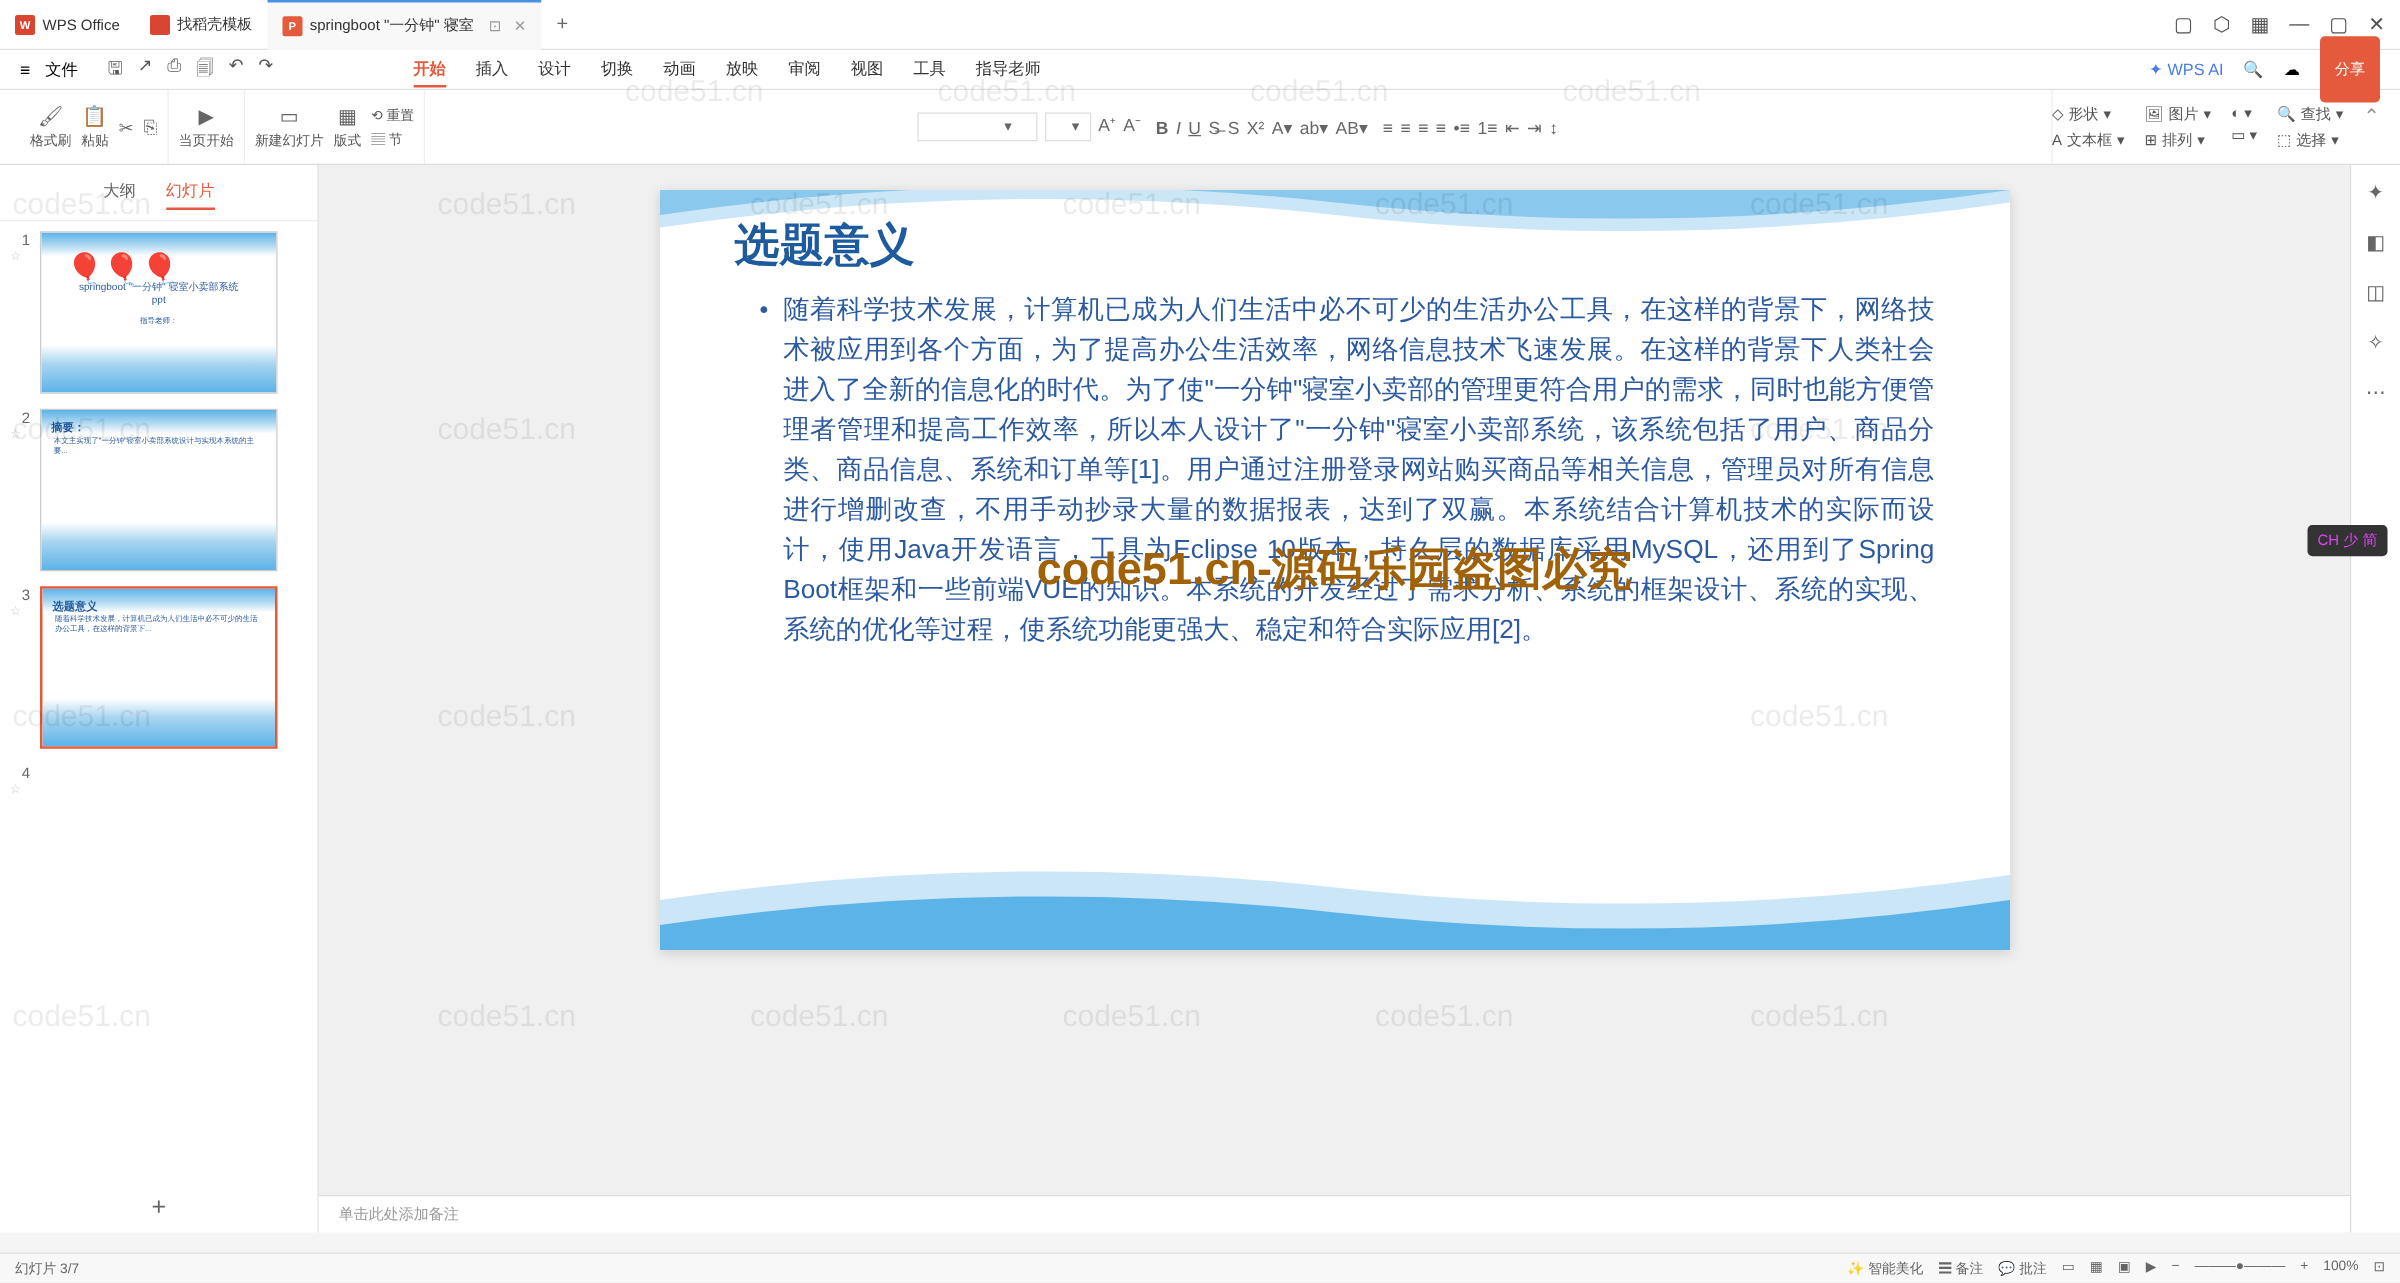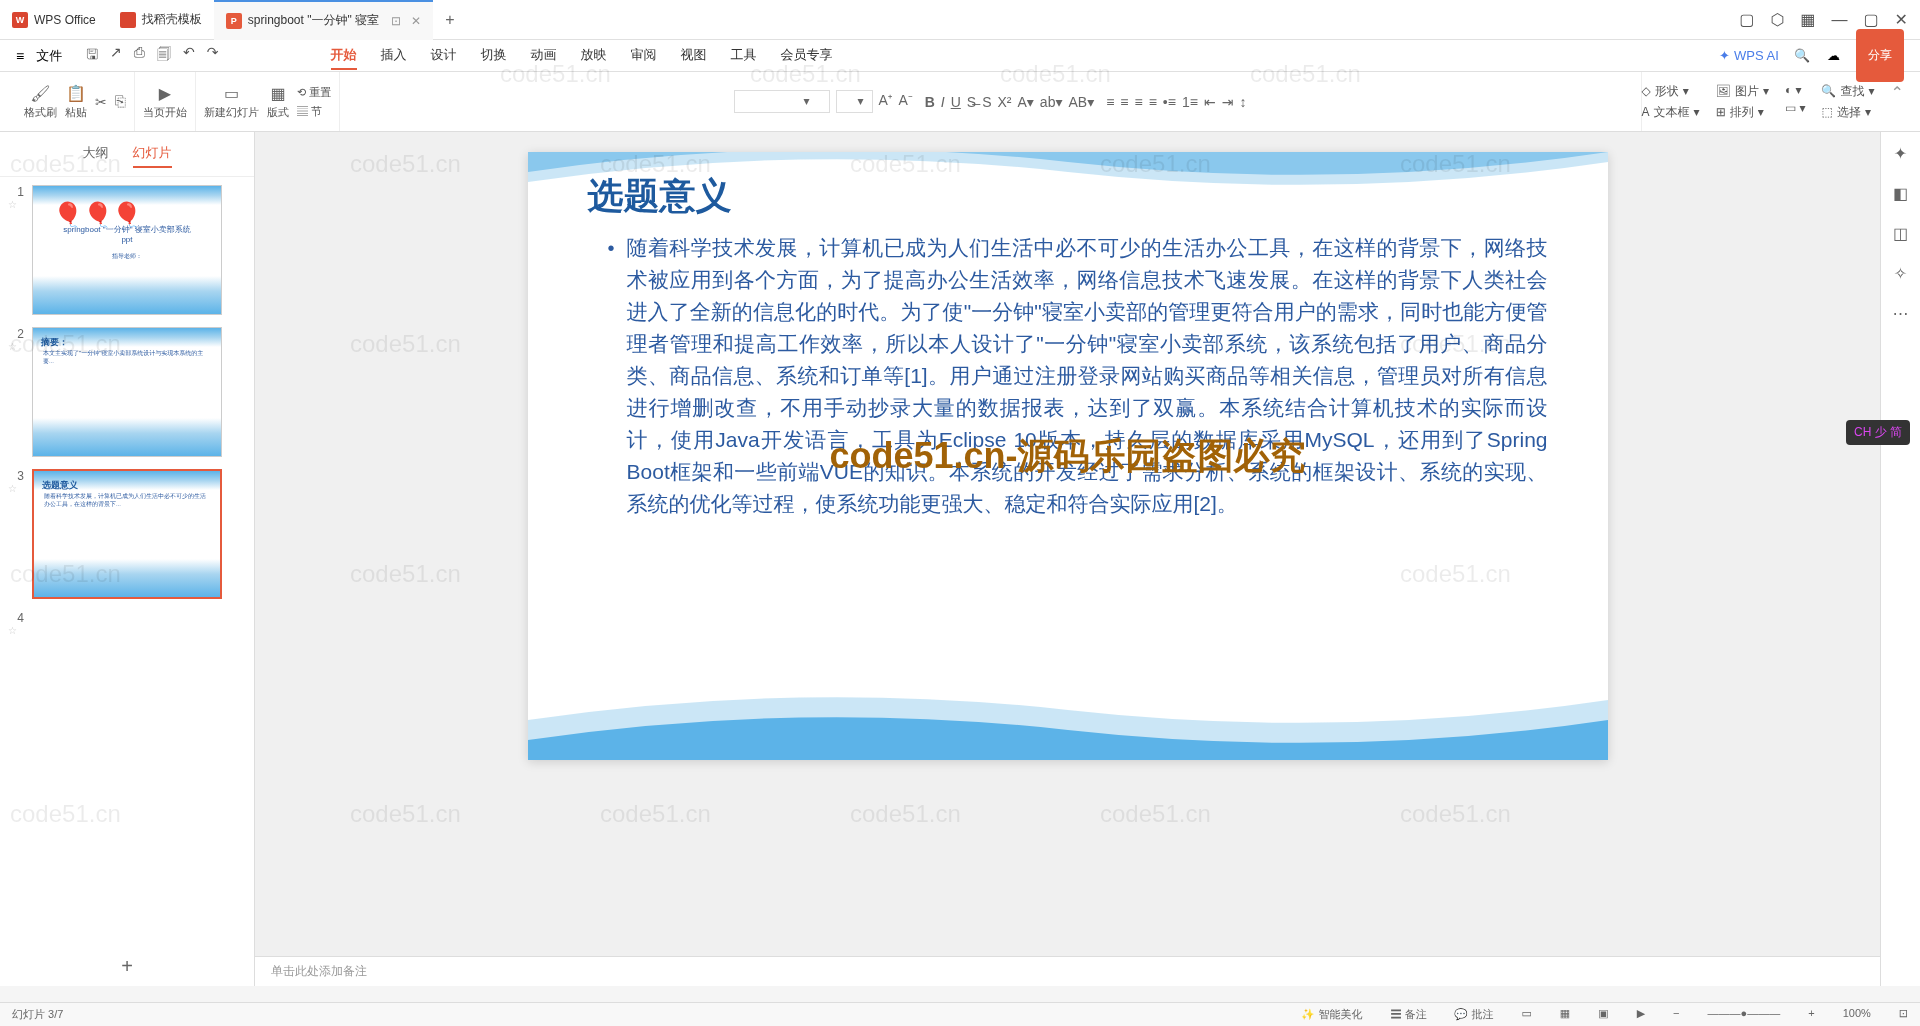--- a/index.html
+++ b/index.html
@@ -82,21 +82,21 @@
 .right-tool { width: 24px; height: 24px; color: #666; cursor: pointer; font-size: 16px; text-align: center; }
 
 
 .wm { position: absolute; color: rgba(0,0,0,0.08); font-size: 24px; pointer-events: none; z-index: 100; }
 
 
 .ime-badge { position: absolute; right: 10px; top: 420px; background: #333; color: #d946ef; padding: 4px 8px; border-radius: 4px; font-size: 12px; z-index: 200; }
 
 
 .statusbar { position: absolute; bottom: 0; left: 0; right: 0; height: 24px; background: #f8f8f8; border-top: 1px solid #ddd; display: flex; align-items: center; padding: 0 12px; font-size: 11px; color: #666; gap: 16px; }
-.statusbar-right { margin-left: auto; display: flex; gap: 28px; }
+.statusbar-right { margin-left: auto; display: flex; gap: 12px; }
 
 svg { display: block; }
 </style>
 </head>
 <body>
 
 <div class="titlebar">
   <div class="tab">
     <span class="tab-icon wps-icon">W</span>
     <span>WPS Office</span>
@@ -138,21 +138,21 @@
   <div class="menu-tabs">
     <span class="menu-tab active">开始</span>
     <span class="menu-tab">插入</span>
     <span class="menu-tab">设计</span>
     <span class="menu-tab">切换</span>
     <span class="menu-tab">动画</span>
     <span class="menu-tab">放映</span>
     <span class="menu-tab">审阅</span>
     <span class="menu-tab">视图</span>
     <span class="menu-tab">工具</span>
-    <span class="menu-tab">会员专享</span>
+    <span class="menu-tab">指导老师</span>
   </div>
   <div class="menu-right">
     <span class="wps-ai">
       <span>✦</span>
       <span>WPS AI</span>
     </span>
     <span>🔍</span>
     <span>☁</span>
     <span class="share-btn">
       <span>分享</span>

